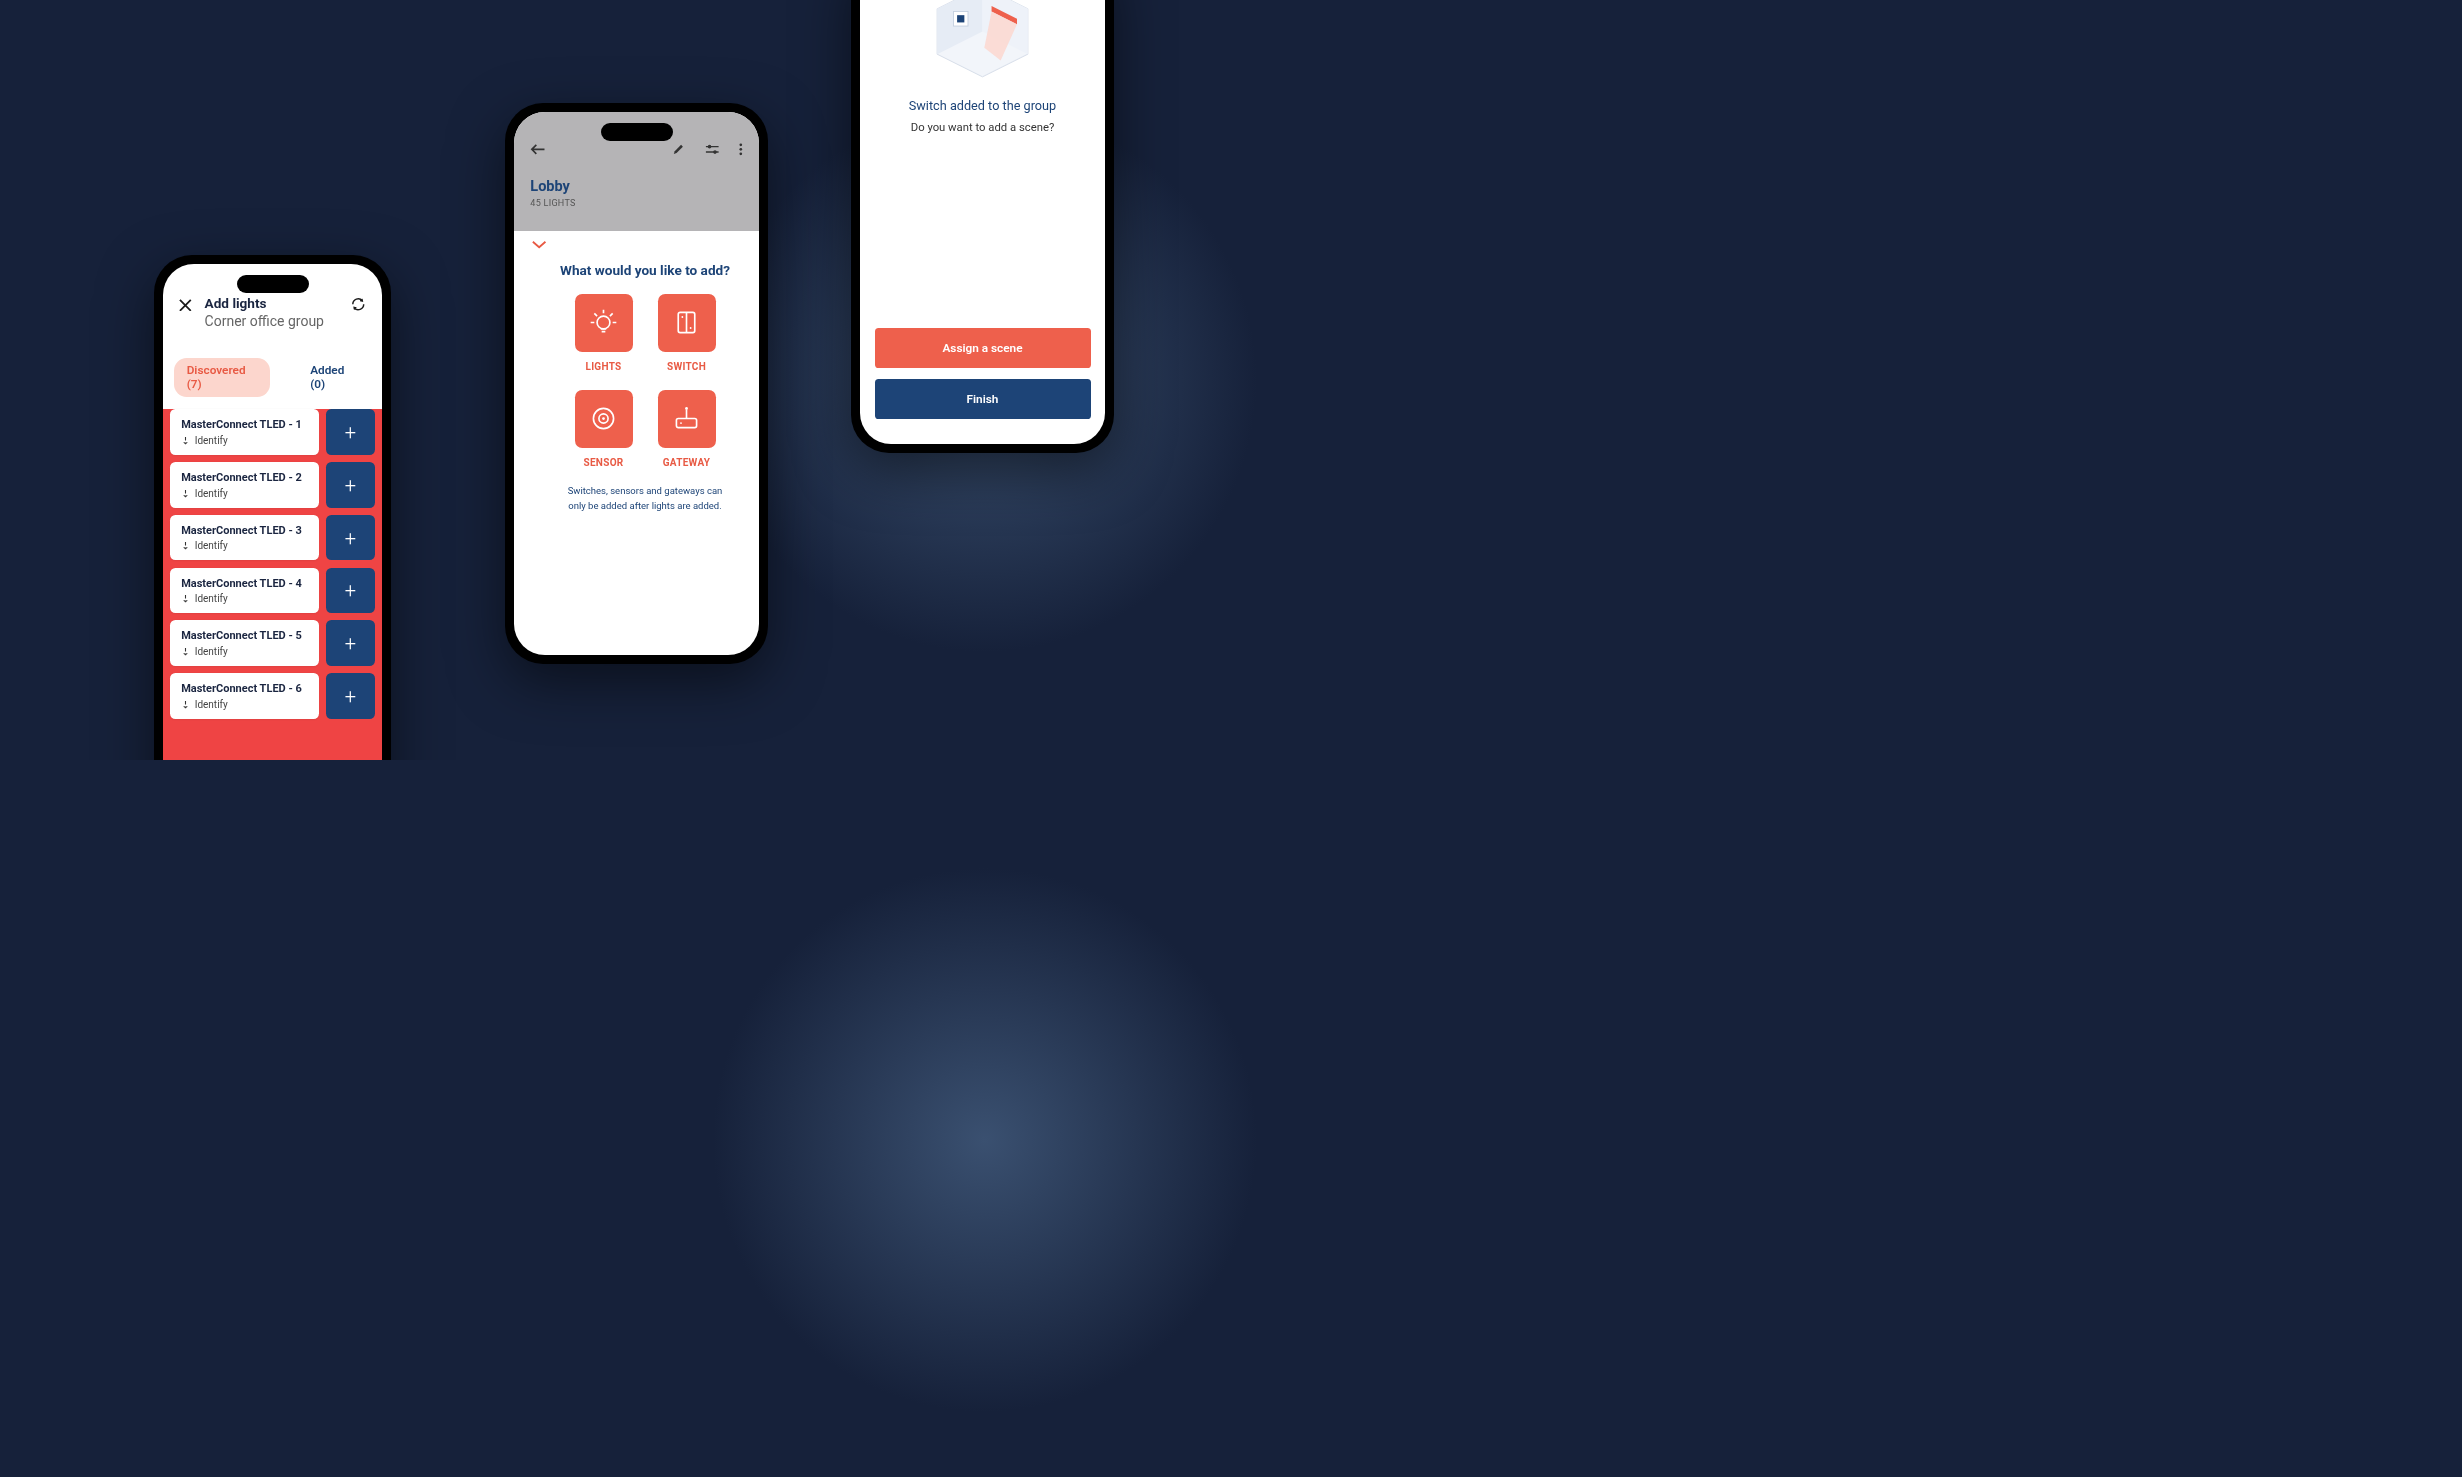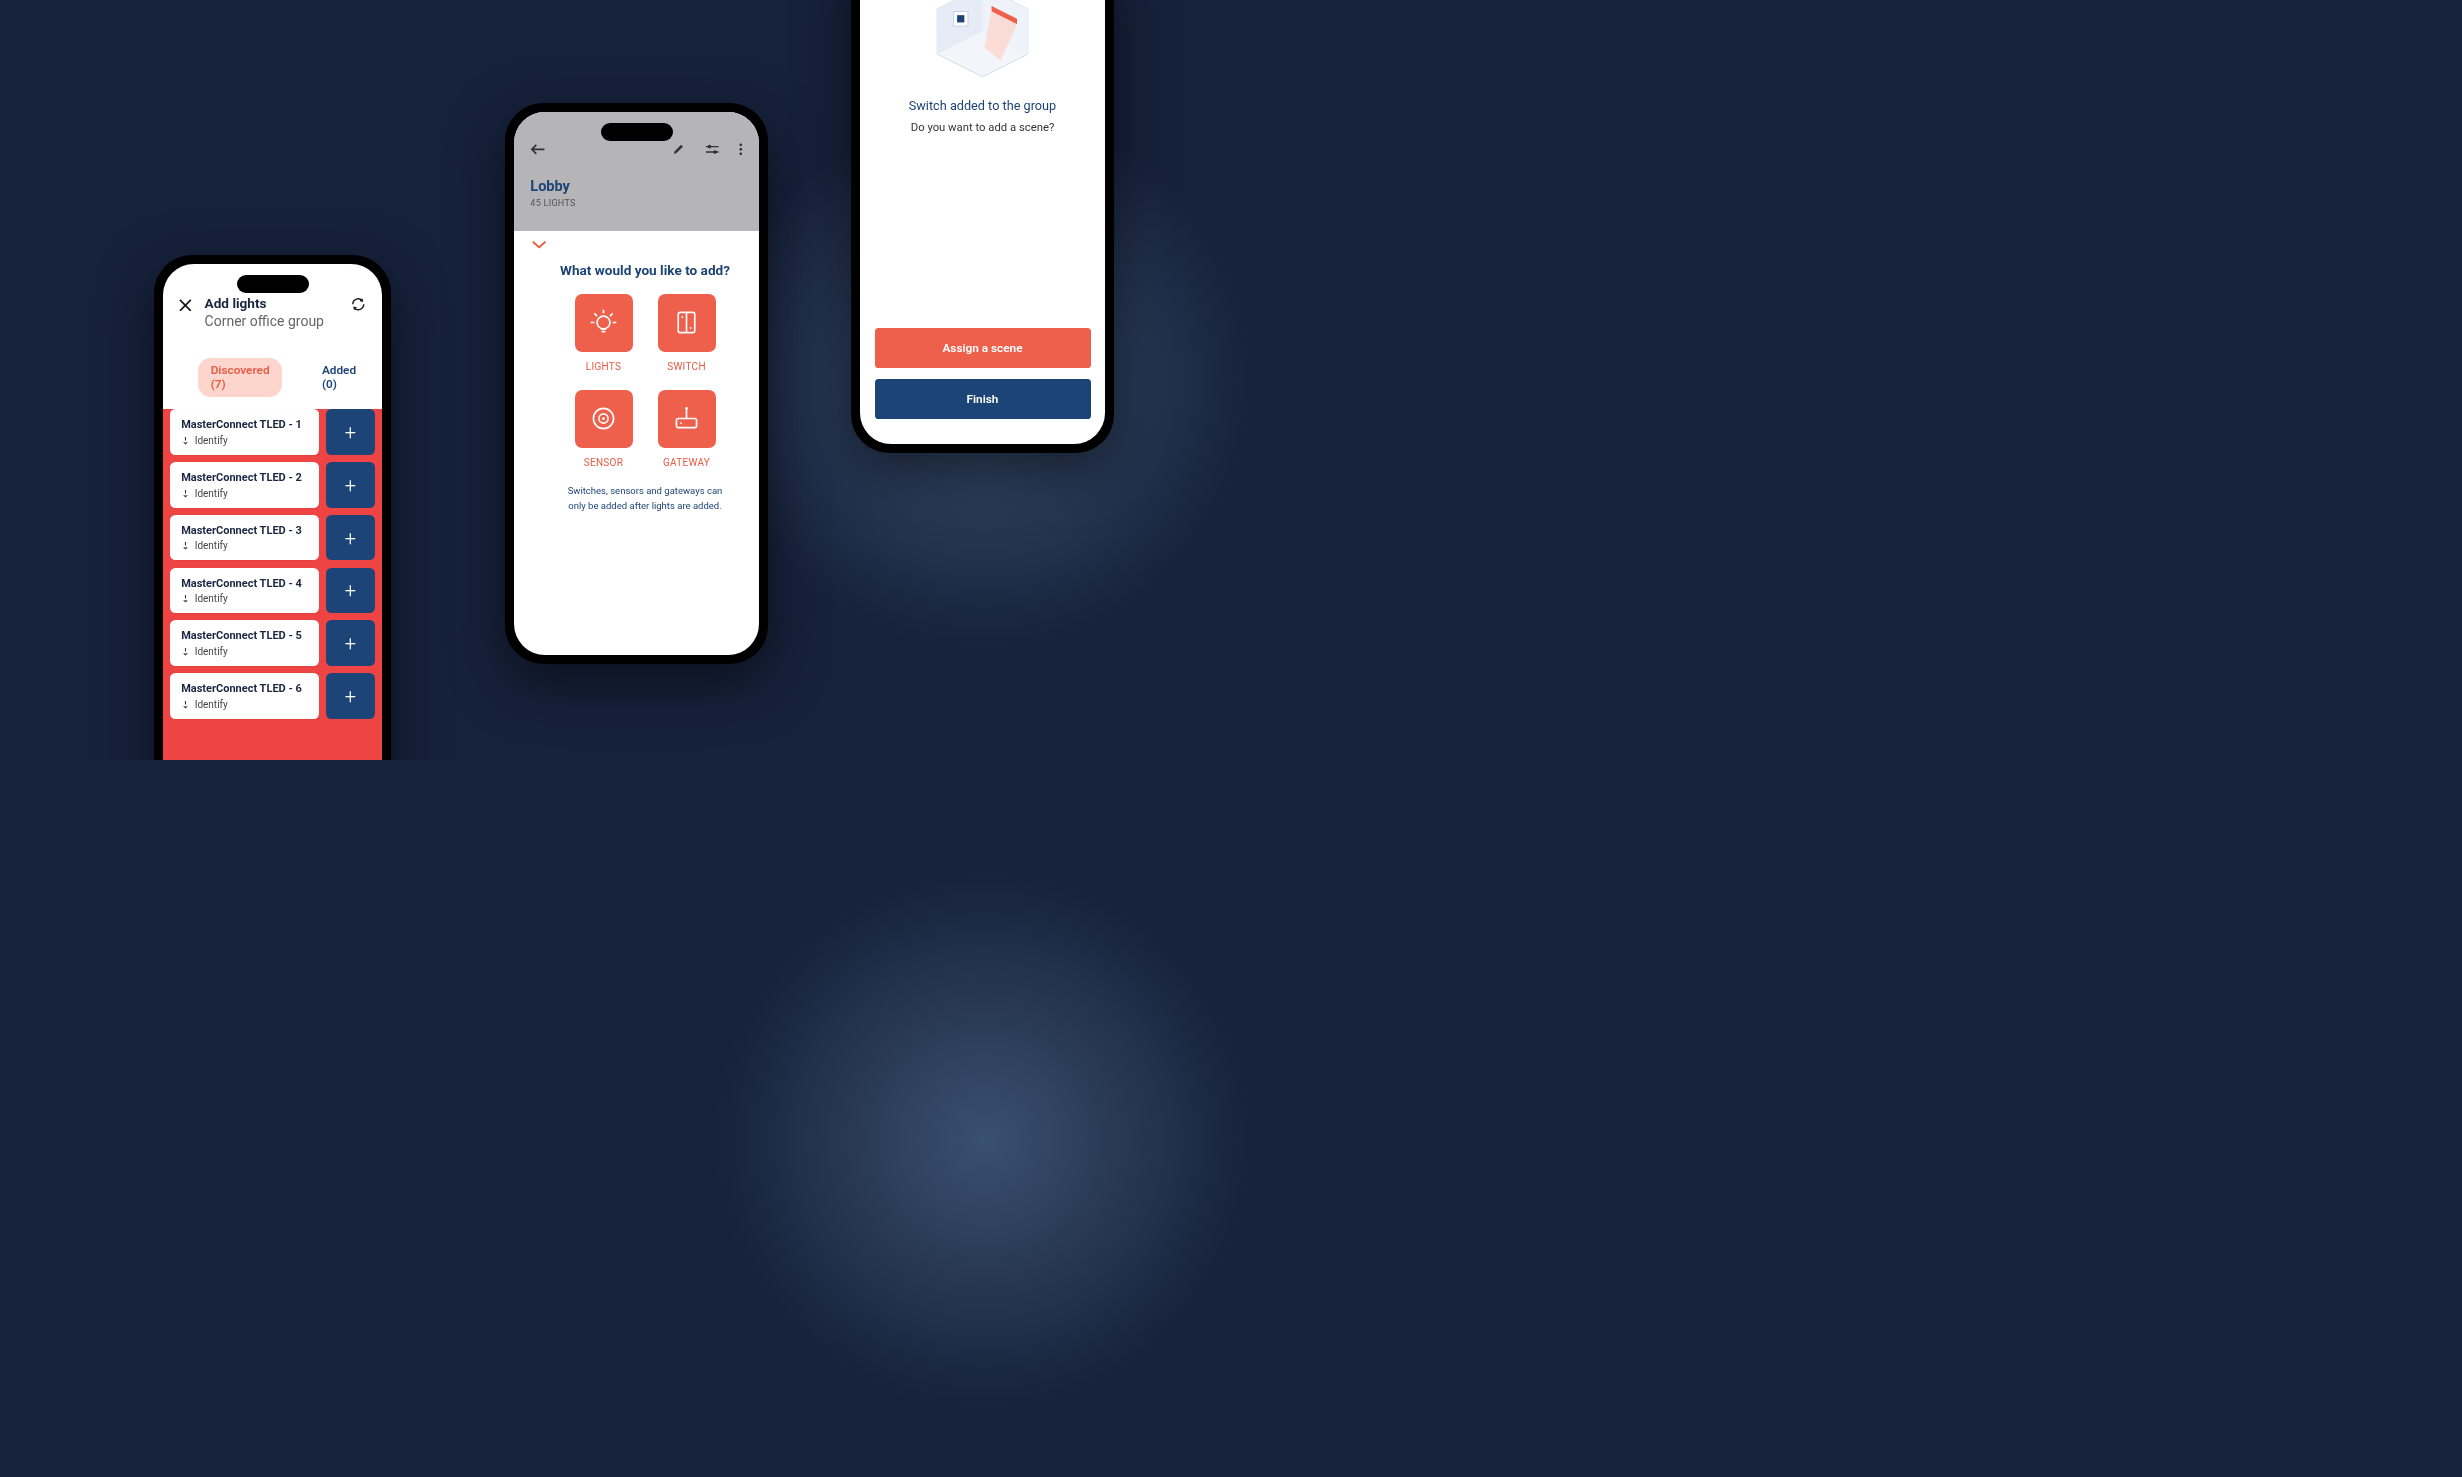--- a/index.html
+++ b/index.html
@@ -36,21 +36,21 @@
   }
 
   
   .phone1 { left: 154px; top: 255px; width: 237px; height: 561px; }
   .p1-header { padding: 31px 16.3px 12.7px 16.3px; display:flex; align-items:flex-start; }
   .close-x { font-size:16.3px; color:#1a1a1a; padding:3.6px 7.2px 0 0; }
   .p1-title-block { flex:1; margin-left:5.4px; }
   .p1-title { font-size:13.6px; font-weight:700; color:#1a2540; }
   .p1-sub { font-size:14px; color:#666; margin-top:1.8px; }
   .refresh { color:#1a1a1a; padding-top:1.8px; }
-  .tabs { display:flex; gap:27px; padding:16.3px 11px 12.7px 11px;margin-left:24px; }
+  .tabs { display:flex; gap:27px; padding:16.3px 11px 12.7px 11px; }
   .tab { font-size:11.8px; font-weight:600; padding:5.4px 12.7px; border-radius:12.7px; }
   .tab.active { background:#fcd6cd; color:#e85a44; }
   .tab.inactive { color:#1d4477; }
   .list { padding: 0 7.2px; background:#ef4444; height:100%;}
   .row { display:flex; gap:7.2px; margin-bottom:7.2px; }
   .card { flex:1; background:#fff; border-radius:5.4px; padding:9px 11px; box-shadow:0 0.9px 1.8px rgba(0,0,0,0.06); }
   .card-title { font-size:11px; font-weight:700; color:#1a2540; }
   .identify { font-size:10px; color:#444; margin-top:3.6px; display:flex; align-items:center; gap:4.5px;}
   .addbtn { width:49px; background:#1d4477; border-radius:5.4px; display:flex; align-items:center; justify-content:center; color:#fff; font-size:20px; font-weight:300;}
 
@@ -61,21 +61,21 @@
   .p2-back { flex:1; font-size:16.3px; color:#333; }
   .p2-action { font-size:12.7px; color:#333; margin-left:20px; }
   .p2-title { font-size:14.5px; font-weight:700; color:#1d4477; margin-top:22px; }
   .p2-sub { font-size:9px; color:#555; margin-top:3.6px; letter-spacing:0.3px;}
   .p2-sheet { background:#fff; border-radius:0; padding:9px 0 0 17px; }
   .chev-down { text-align:center; color:#e85a44; font-size:12.7px; }
   .p2-q { text-align:center; font-size:13.6px; font-weight:700; color:#1d4477; margin:12.7px 0 16.3px 0; }
   .grid { display:grid; grid-template-columns: 1fr 1fr; gap:18px 18px; padding:0 40px; }
   .tile { text-align:center; }
   .tile-ico { width:58px; height:58px; background:#ee604c; border-radius:7.2px; margin:0 auto; display:flex; align-items:center; justify-content:center; }
-  .tile-label { font-size:10px; font-weight:400; color:#e85a44; margin-top:9px; letter-spacing:0.3px;}
+  .tile-label { font-size:10px; font-weight:700; color:#e85a44; margin-top:9px; letter-spacing:0.3px;}
   .p2-note { font-size:9.5px; color:#1d4477; text-align:center; padding:16.3px 36px 0 36px; line-height:1.5;}
 
   
   .phone3 { left: 851px; top: -54px; width: 263px; height: 507px; }
   .phone3::before{ display:none;}
   .p3-body { height:100%; display:flex; flex-direction:column; padding:14.5px; }
   .p3-illus { flex:0 0 auto; display:flex; justify-content:center; padding:7.2px 0 12.7px 0; }
   .p3-title { text-align:center; font-size:12.7px; font-weight:400; color:#1d4477; }
   .p3-sub { text-align:center; font-size:11.3px; color:#333; margin-top:7.2px; }
   .p3-spacer { flex:1; }

